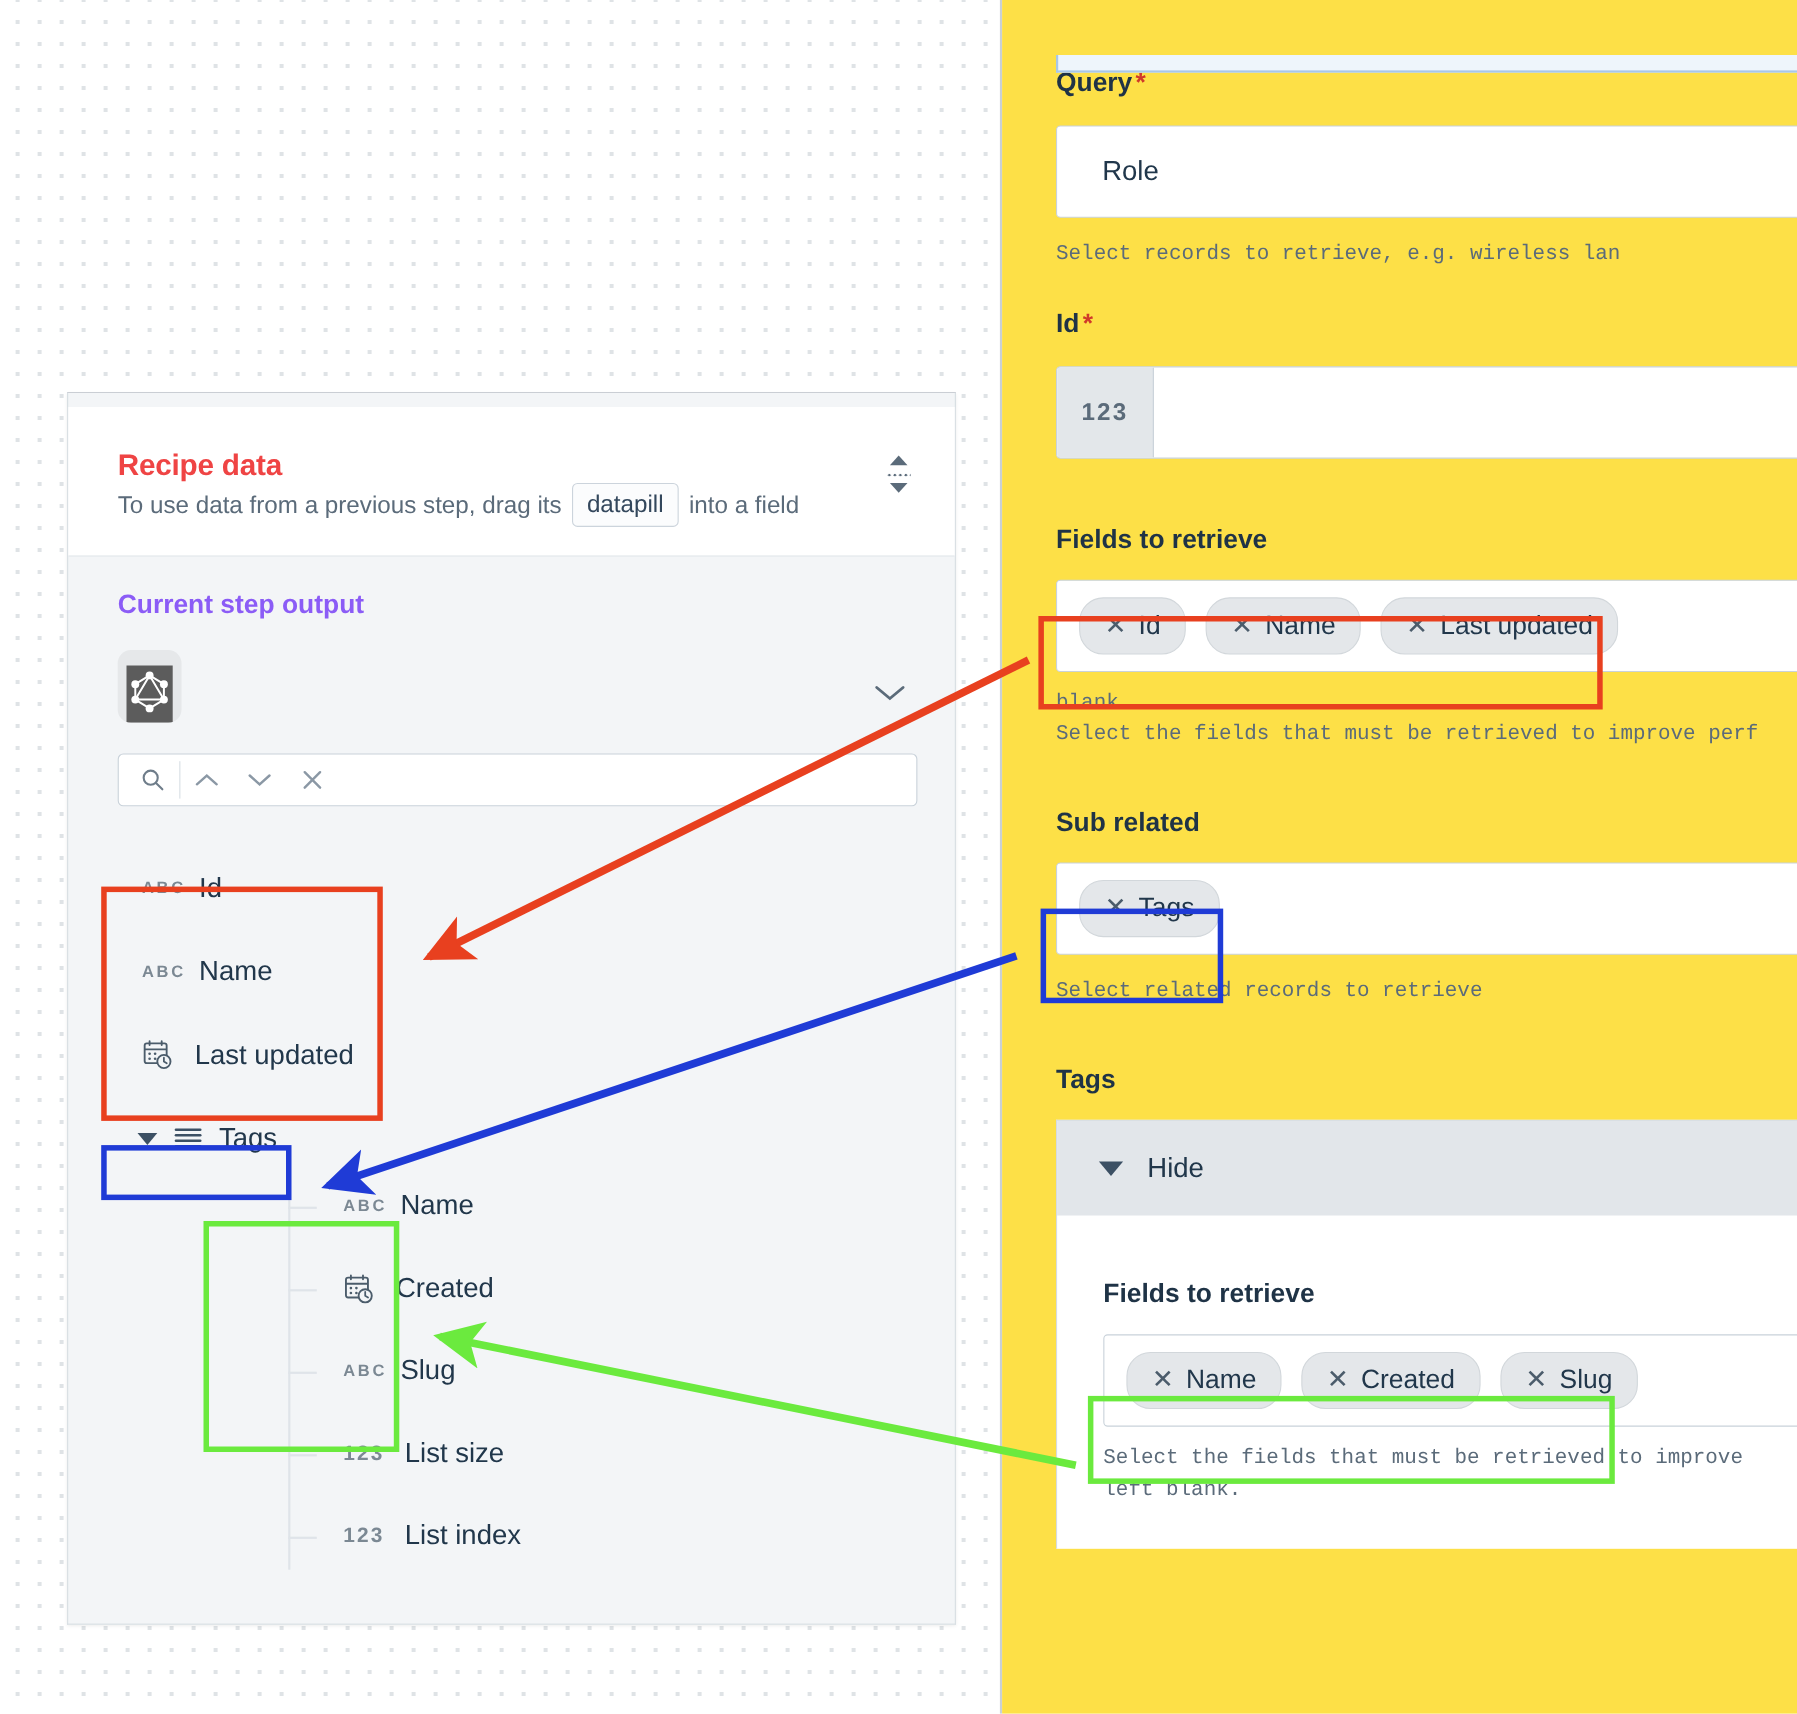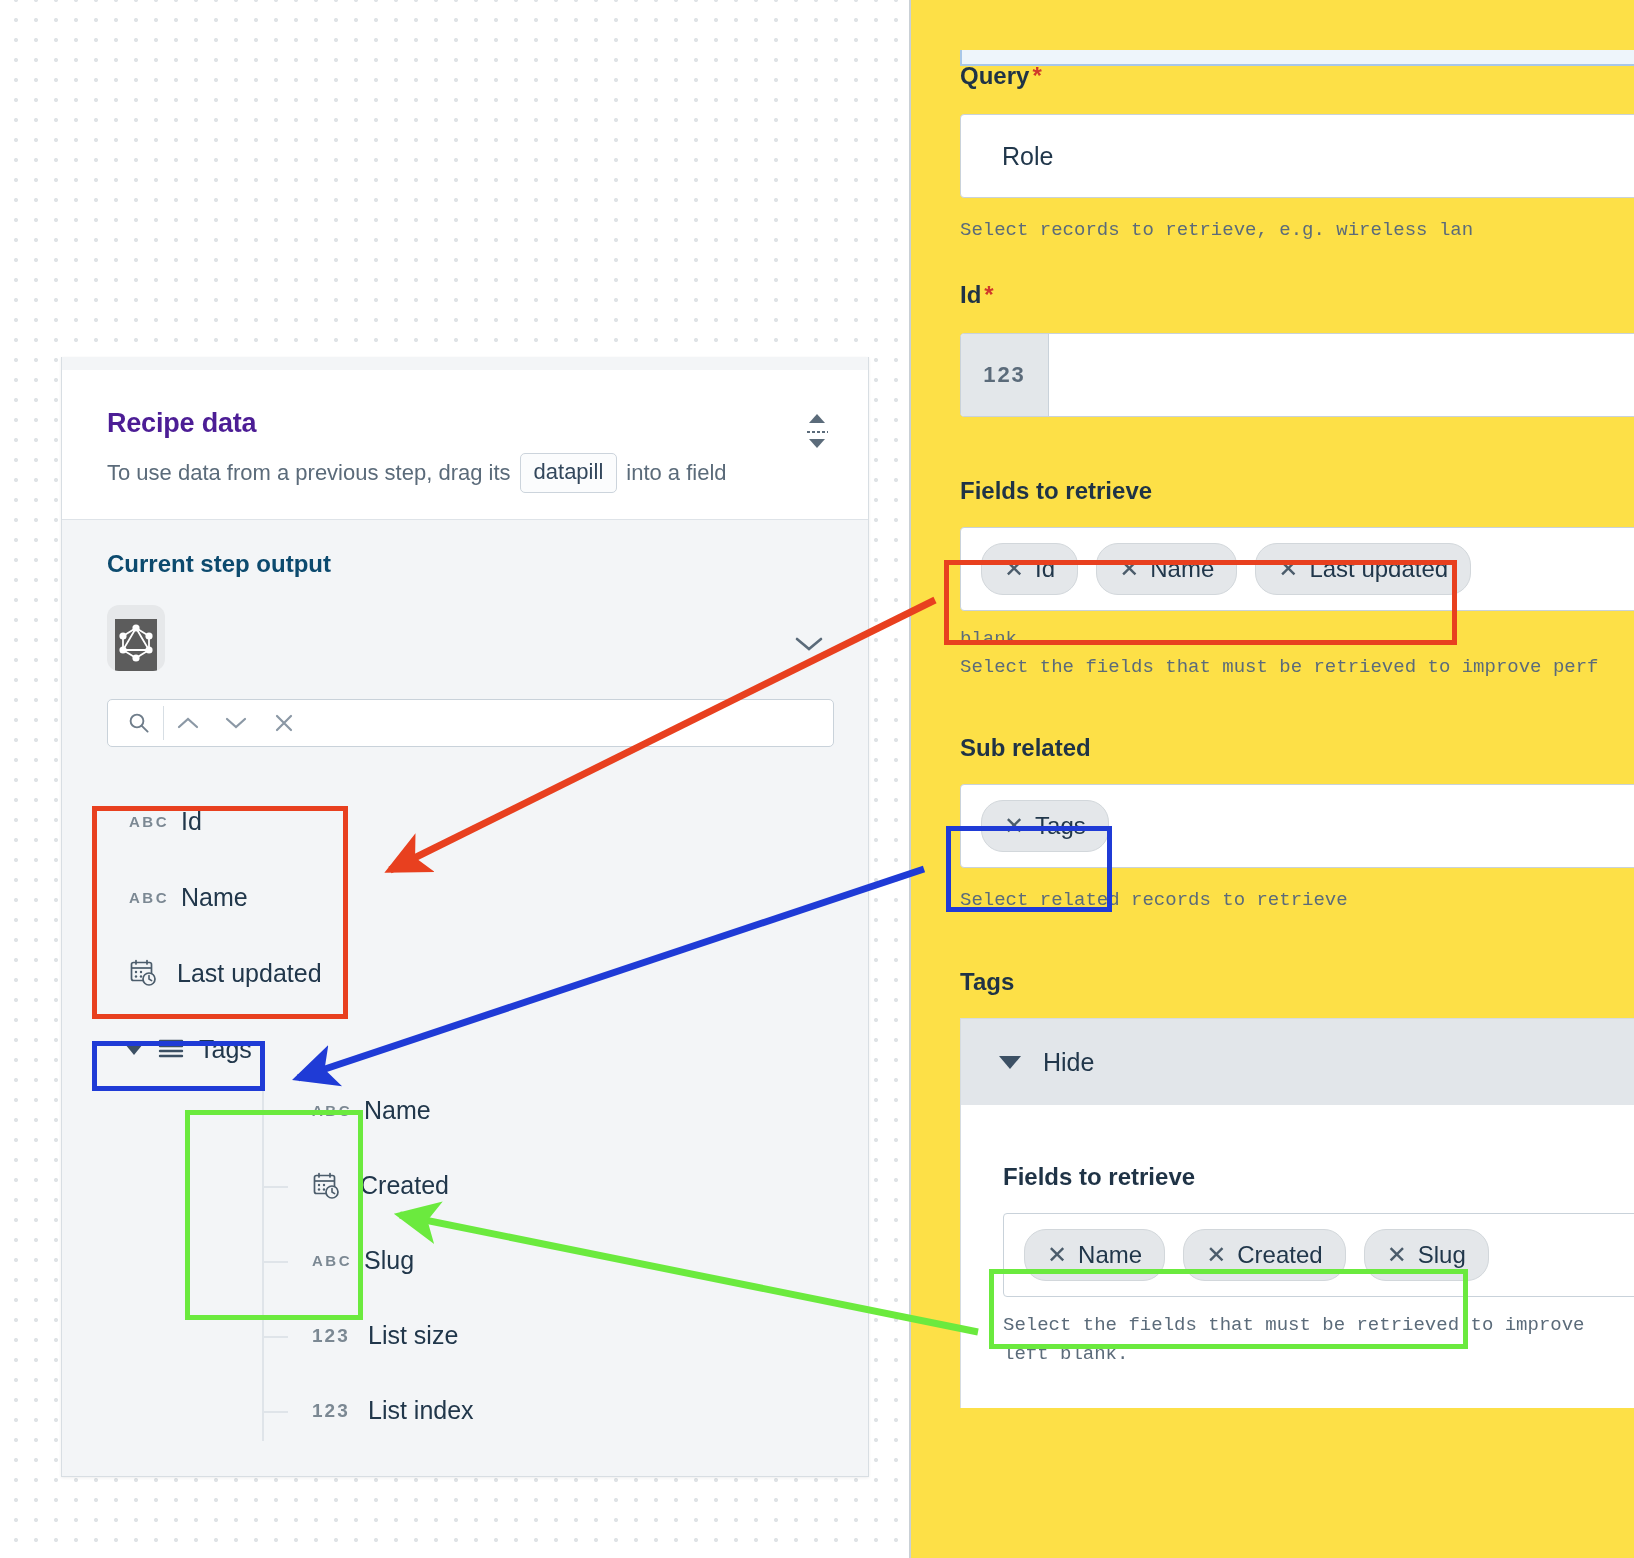--- a/index.html
+++ b/index.html
@@ -38,22 +38,21 @@
     background: #1e3346;
   }
   .recipe-head {
     background: #ffffff;
     padding: 38px 34px 26px 45px;
     border-bottom: 1px solid #dee3e8;
     position: relative;
     margin-top: 13px;
   }
   .recipe-title {
-    font-size: 27px; font-weight: 700; color: #4c1d95; letter-spacing: -.2px;
-    margin-bottom: 14px;
+    font-size: 27px; font-weight: 700; color: #ef4444; letter-spacing: -.2px;
   }
   .recipe-sub {
     font-size: 22px; color: #5b6b7a; display: flex; align-items: center; gap: 0;
     white-space: nowrap;
   }
   .datapill {
     display: inline-block;
     border: 1px solid #ccd4dc;
     border-radius: 5px;
     background: #fbfcfd;
@@ -77,21 +76,21 @@
   }
   .resize-handle .dots {
     width: 22px; height: 3px;
     background-image: radial-gradient(circle, #5b6b7a 1.2px, transparent 1.4px);
     background-size: 5px 4px;
   }
 
   
   .recipe-body { padding: 30px 34px 0 45px; }
   .section-label {
-    font-size: 24px; font-weight: 700; color: #0c4a6e; margin-bottom: 27px;
+    font-size: 24px; font-weight: 700; color: #8b5cf6; margin-bottom: 27px;
   }
   .step-row {
     display: flex; align-items: center; gap: 20px; position: relative;
     margin-bottom: 28px;
   }
   .gql-icon {
     width: 58px; height: 66px; border-radius: 12px; background: #e6e8ea;
     position: relative; flex: 0 0 auto; overflow: hidden;
   }
   .gql-icon .plate {

